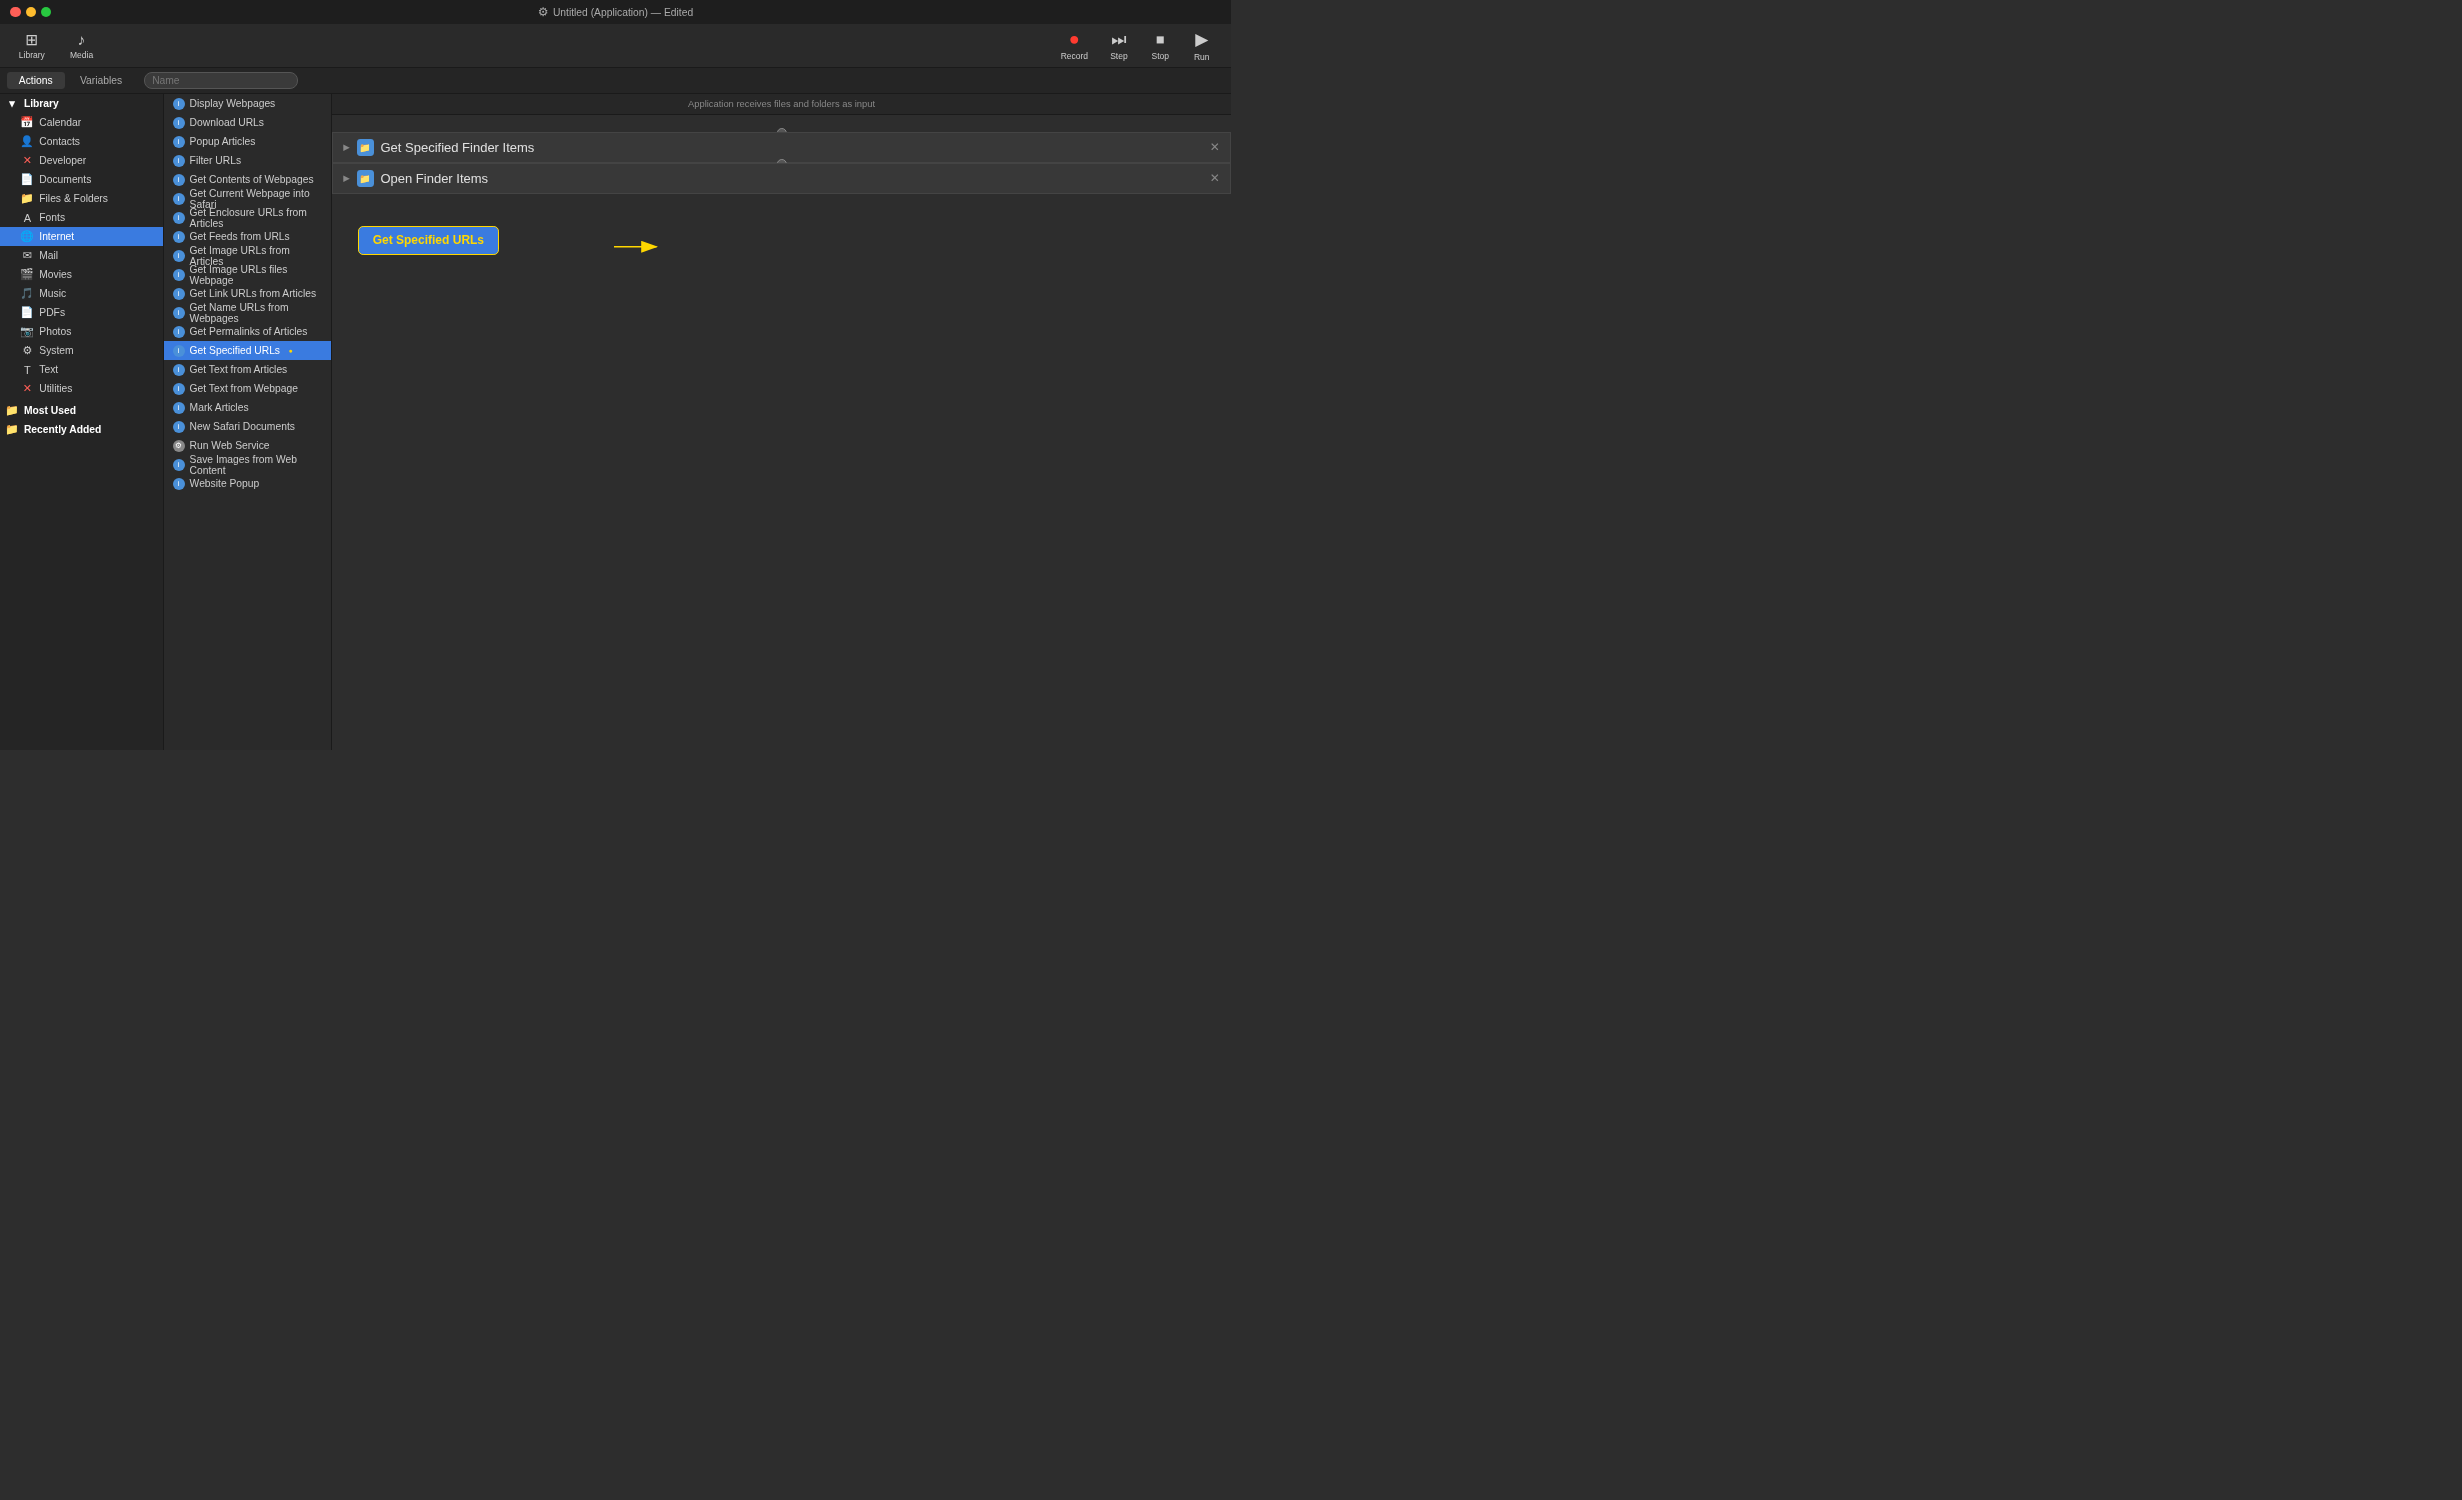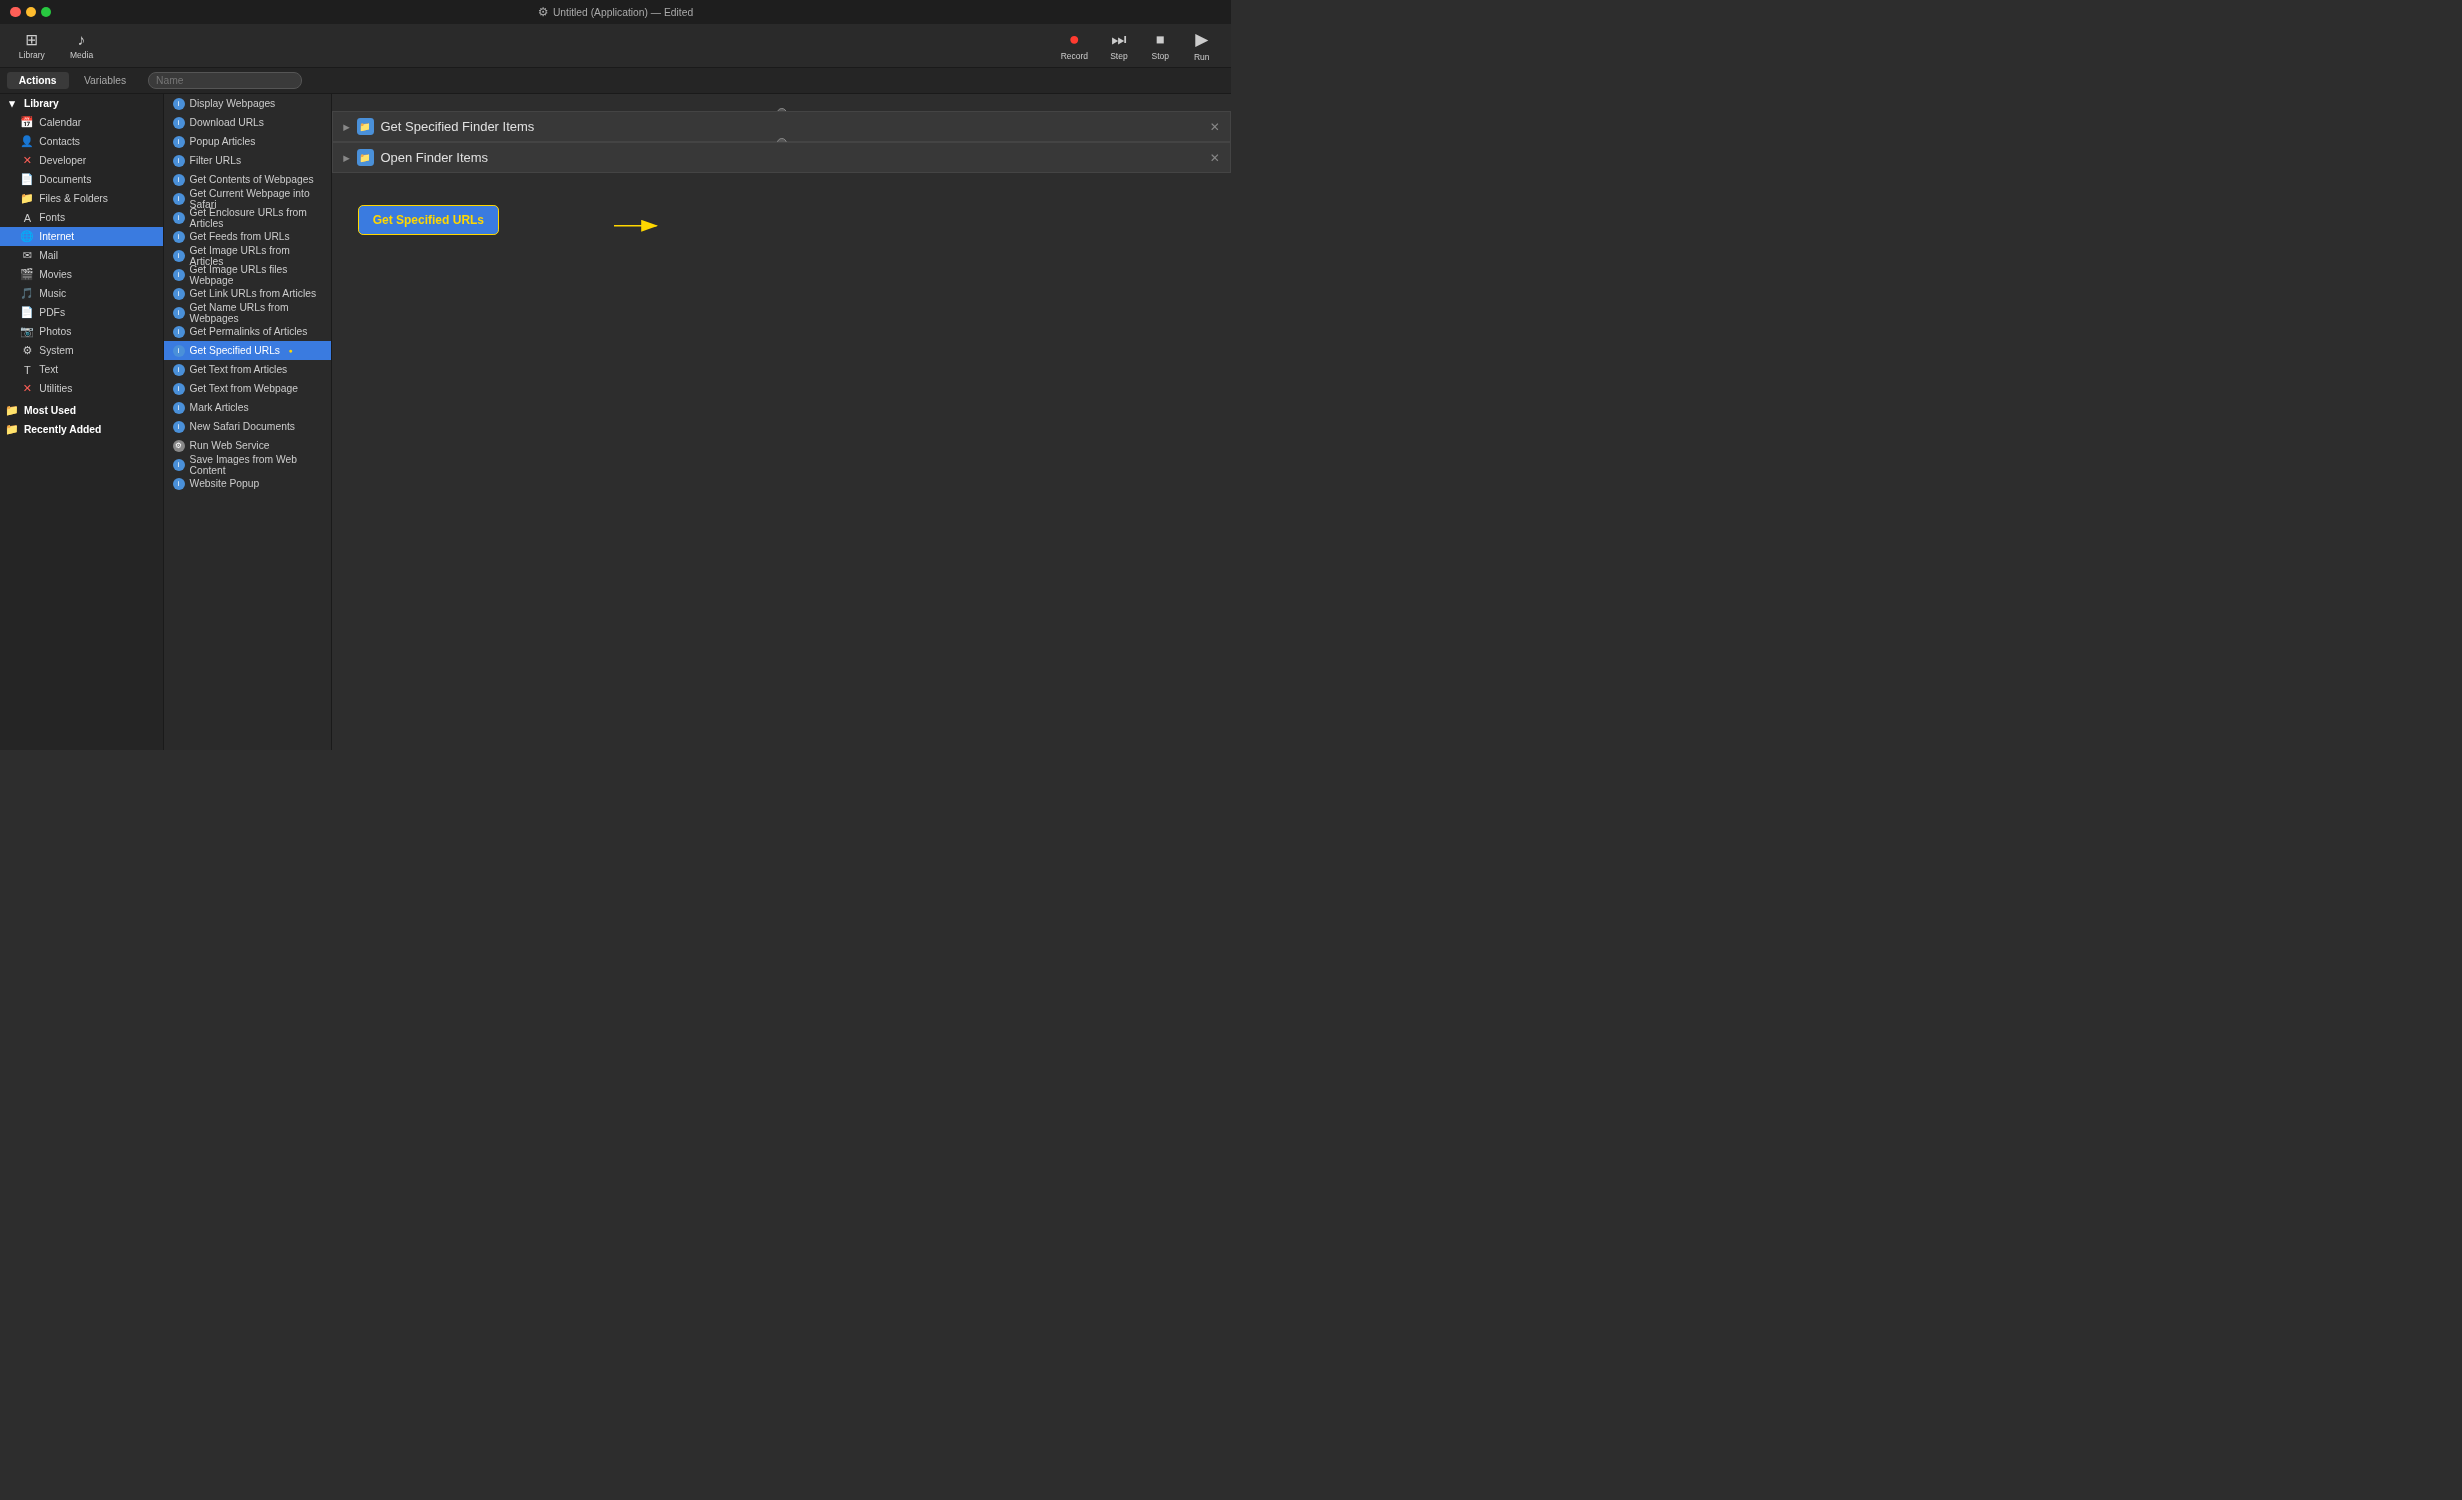--- a/index.html
+++ b/index.html
@@ -114,21 +114,20 @@
       padding: 3.4px 12px;
       border-radius: 3.4px;
       cursor: pointer;
       font-size: 10.3px;
       font-weight: 500;
       color: #aaa;
     }
     .tab.active {
       background: #3a3a3a;
       color: #fff;
-      font-weight: bold;
     }
     .search-box {
       flex: 1;
       margin-left: 6.8px;
     }
     .search-input {
       background: #3a3a3a;
       border: 0.9px solid #555;
       border-radius: 8px;
       padding: 1.7px 6.8px;
@@ -613,20 +612,23 @@
       <div class="action-icon globe">i</div>
       <span>Save Images from Web Content</span>
     </div>
     <div class="action-item">
       <div class="action-icon globe">i</div>
       <span>Website Popup</span>
     </div>
   </div>
 
   <div class="canvas-area">
+    <div class="canvas-info-bar">
+      <span>Application receives files and folders as input</span>
+    </div>
     <div class="canvas-content">
 
       <div class="connector-dot top"></div>
 
       <div class="workflow-block first">
         <span class="expand-arrow">▶</span>
         <div class="block-icon">📁</div>
         <span class="block-title">Get Specified Finder Items</span>
         <span class="close-btn">✕</span>
       </div>

